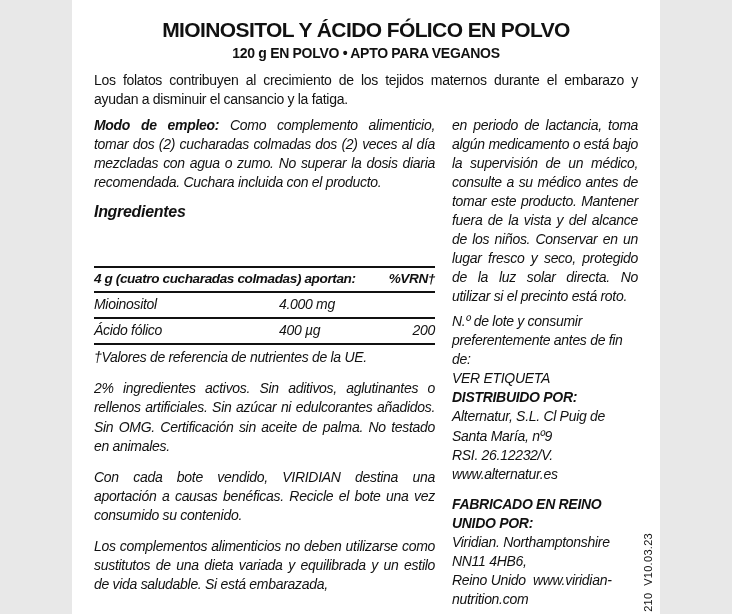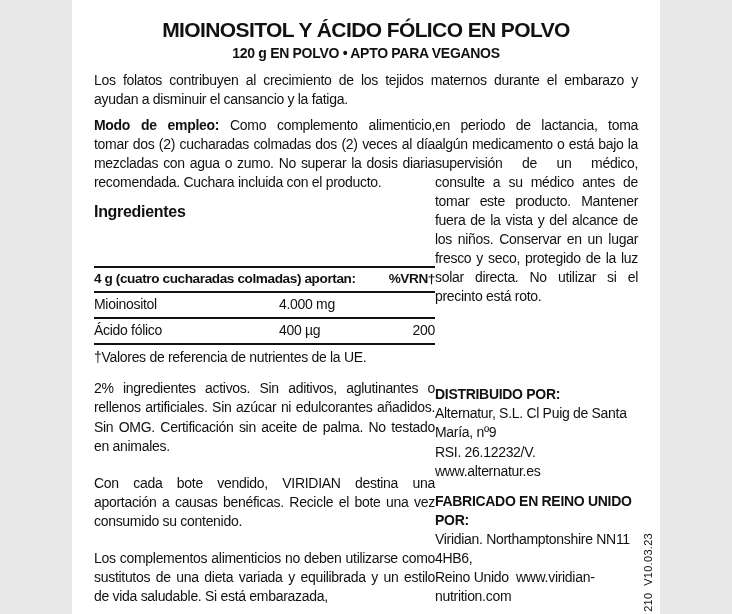--- a/index.html
+++ b/index.html
@@ -17,36 +17,36 @@
     padding:16px 22px 6px 22px;
     overflow:hidden;
   }
   .hdr{text-align:center;}
   .title{
     font-size:21px;font-weight:bold;letter-spacing:-0.6px;
     line-height:1.15;margin:2px 0 3px 0;
   }
   .sub{font-size:14px;font-weight:bold;letter-spacing:-0.3px;line-height:1.2;margin:1px 0;}
   .intro{margin:9px 0 7px 0;text-align:justify;}
-  .columns{display:flex;gap:0;min-height:466px;align-items:stretch;}
+  .columns{display:flex;gap:17px;min-height:466px;align-items:stretch;font-style:italic;}
   .col-left{width:341px;flex:none;}
   .col-right{flex:1;display:flex;flex-direction:column;}
   p{margin:0;}
   .just{text-align:justify;}
   .lead{font-weight:bold;}
   .ing-h{font-size:16px;font-weight:bold;margin:9px 0 5px 0;letter-spacing:-0.3px;}
   .tbl{border-top:2.5px solid #111;width:100%;margin-top:43px;}
   .trow{display:flex;align-items:baseline;border-bottom:2px solid #111;padding:2px 0 3px 0;}
   .trow .c-name{flex:1;}
   .trow .c-amt{width:100px;text-align:left;}
   .trow .c-vrn{width:56px;text-align:right;}
   .thead{font-weight:bold;font-size:13.6px;letter-spacing:-0.4px;}
   .thead .c-name{white-space:nowrap;}
   .footnote{margin:3px 0 12px 0;}
-  .p-gap{margin-top:18px;}
+  .p-gap{margin-top:12px;}
   .lot{margin-top:6px;}
   .bottom-group{margin-top:auto;}
   .blk-h{font-weight:bold;}
   .addr-line{white-space:pre-wrap;}
   .mfr{margin-top:11px;}
   .side-code{
     position:absolute;right:4px;bottom:2px;
     writing-mode:vertical-rl;transform:rotate(180deg);
     font-size:11px;letter-spacing:0.3px;white-space:pre;
   }
@@ -89,20 +89,24 @@
       <p class="footnote">†Valores de referencia de nutrientes de la UE.</p>
 
       <p class="just">2% ingredientes activos. Sin aditivos, aglutinantes o rellenos artificiales. Sin azúcar ni edulcorantes añadidos. Sin OMG. Certificación sin aceite de palma. No testado en animales.</p>
       <p class="just p-gap">Con cada bote vendido, VIRIDIAN destina una aportación a causas benéficas. Recicle el bote una vez consumido su contenido.</p>
       <p class="just p-gap">Los complementos alimenticios no deben utilizarse como sustitutos de una dieta variada y equilibrada y un estilo de vida saludable. Si está embarazada,</p>
     </div>
 
     <div class="col-right">
       <p class="just">en periodo de lactancia, toma algún medicamento o está bajo la supervisión de un médico, consulte a su médico antes de tomar este producto. Mantener fuera de la vista y del alcance de los niños. Conservar en un lugar fresco y seco, protegido de la luz solar directa. No utilizar si el precinto está roto.</p>
 
+      <div class="lot">
+        <p>N.º de lote y consumir preferentemente antes de fin de:</p>
+        <p>VER ETIQUETA</p>
+      </div>
 
       <div class="bottom-group">
         <div>
           <p class="blk-h">DISTRIBUIDO POR:</p>
           <p class="addr-line">Alternatur, S.L. Cl Puig de Santa María, nº9</p>
           <p class="addr-line">RSI. 26.12232/V.  www.alternatur.es</p>
         </div>
         <div class="mfr">
           <p class="blk-h">FABRICADO EN REINO UNIDO POR:</p>
           <p class="addr-line">Viridian. Northamptonshire NN11 4HB6,</p>

